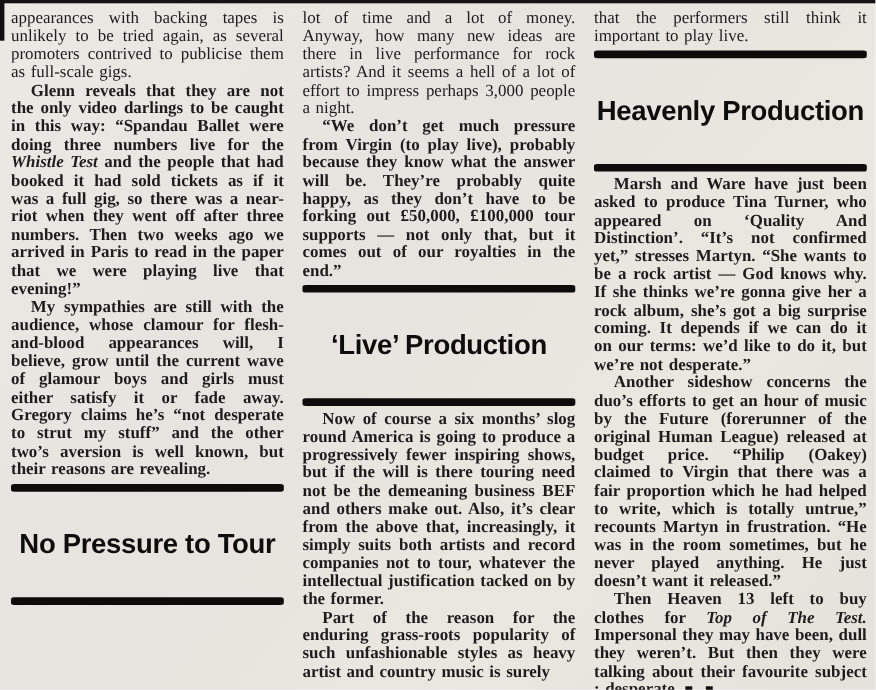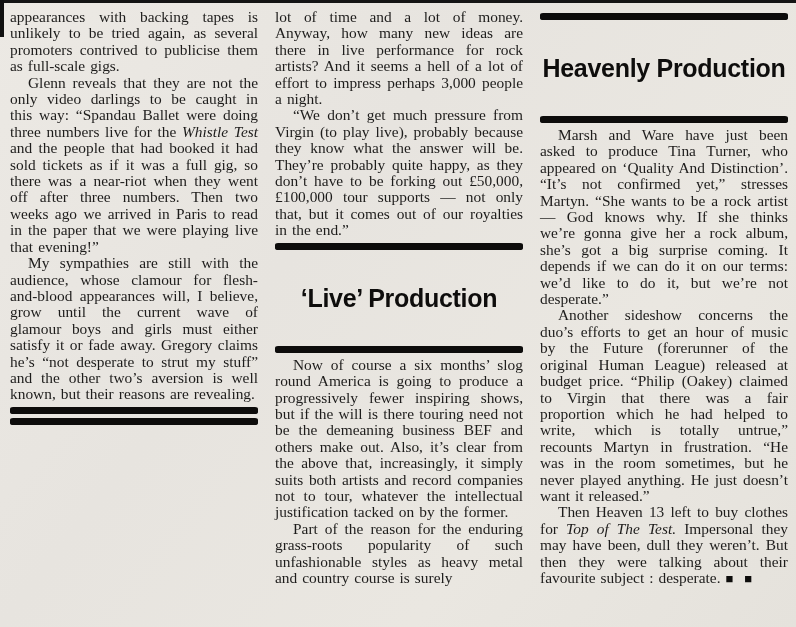--- a/index.html
+++ b/index.html
@@ -31,21 +31,21 @@
   }
   .col { flex: 1 1 0; min-width: 0; }
   .col p {
     margin: 0;
     font-size: 15.4px;
     line-height: 16.4px;
     text-align: justify;
     word-spacing: 1.2px;
     color: #1d1c1b;
   }
-  .col p.indent { text-indent: 18px; }
+  .col p.indent { text-indent: 18px; font-weight: bold; }
   .col .ital { font-style: italic; }
   .rule {
     height: 7px;
     background: #0d0c0b;
     border-radius: 3px / 2px;
     margin: 4px 0;
   }
   h2.section-heading {
     font-family: "Liberation Sans", sans-serif;
     font-weight: bold;
@@ -71,34 +71,36 @@
   <div class="edge-top"></div>
   <div class="edge-left"></div>
 
   <div class="columns">
 
     <div class="col">
       <p>appearances with backing tapes is unlikely to be tried again, as several promoters contrived to publicise them as full-scale gigs.</p>
       <p class="indent"><span>Glenn reveals that they are not the only video darlings to be caught in this way: “Spandau Ballet were doing three numbers live for the </span><span class="ital">Whistle Test</span><span> and the people that had booked it had sold tickets as if it was a full gig, so there was a near-riot when they went off after three numbers. Then two weeks ago we arrived in Paris to read in the paper that we were playing live that evening!”</span></p>
       <p class="indent">My sympathies are still with the audience, whose clamour for flesh-and-blood appearances will, I believe, grow until the current wave of glamour boys and girls must either satisfy it or fade away. Gregory claims he’s “not desperate to strut my stuff” and the other two’s aversion is well known, but their reasons are revealing.</p>
       <div class="rule"></div>
+      <h2 class="section-heading">No Pressure to Tour</h2>
       <div class="rule"></div>
     </div>
 
     <div class="col">
       <p>lot of time and a lot of money. Anyway, how many new ideas are there in live performance for rock artists? And it seems a hell of a lot of effort to impress perhaps 3,000 people a night.</p>
       <p class="indent">“We don’t get much pressure from Virgin (to play live), probably because they know what the answer will be. They’re probably quite happy, as they don’t have to be forking out £50,000, £100,000 tour supports — not only that, but it comes out of our royalties in the end.”</p>
       <div class="rule"></div>
       <h2 class="section-heading">‘Live’ Production</h2>
       <div class="rule"></div>
       <p class="indent">Now of course a six months’ slog round America is going to produce a progressively fewer inspiring shows, but if the will is there touring need not be the demeaning business BEF and others make out. Also, it’s clear from the above that, increasingly, it simply suits both artists and record companies not to tour, whatever the intellectual justification tacked on by the former.</p>
-      <p class="indent">Part of the reason for the enduring grass-roots popularity of such unfashionable styles as heavy metal and country course is surely</p>
+      <p class="indent">Part of the reason for the enduring grass-roots popularity of such unfashionable styles as heavy artist and country music is surely</p>
     </div>
 
     <div class="col">
+      <p>that the performers still think it important to play live.</p>
       <div class="rule"></div>
       <h2 class="section-heading">Heavenly Production</h2>
       <div class="rule"></div>
       <p class="indent">Marsh and Ware have just been asked to produce Tina Turner, who appeared on ‘Quality And Distinction’. “It’s not confirmed yet,” stresses Martyn. “She wants to be a rock artist — God knows why. If she thinks we’re gonna give her a rock album, she’s got a big surprise coming. It depends if we can do it on our terms: we’d like to do it, but we’re not desperate.”</p>
       <p class="indent">Another sideshow concerns the duo’s efforts to get an hour of music by the Future (forerunner of the original Human League) released at budget price. “Philip (Oakey) claimed to Virgin that there was a fair proportion which he had helped to write, which is totally untrue,” recounts Martyn in frustration. “He was in the room sometimes, but he never played anything. He just doesn’t want it released.”</p>
       <p class="indent"><span>Then Heaven 13 left to buy clothes for </span><span class="ital">Top of The Test.</span><span> Impersonal they may have been, dull they weren’t. But then they were talking about their favourite subject : desperate. </span><span class="squares">■ ■</span></p>
     </div>
 
   </div>
 </div>

